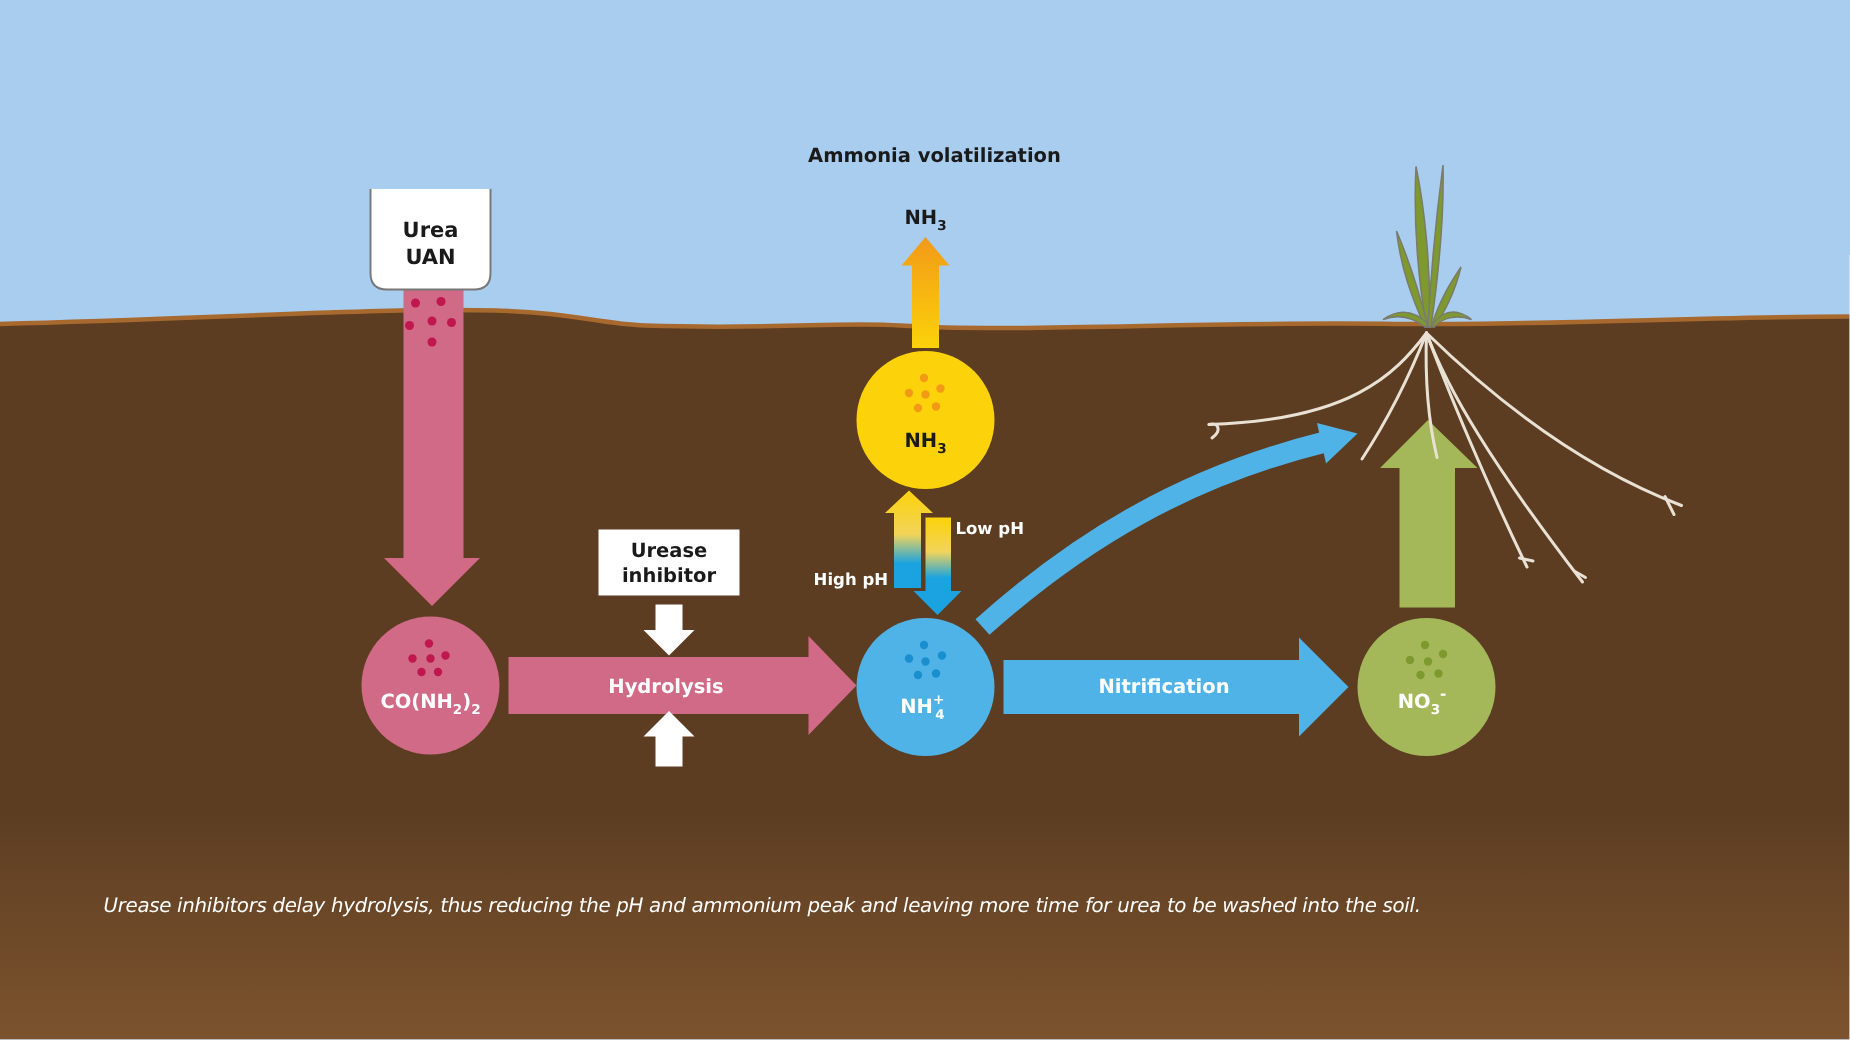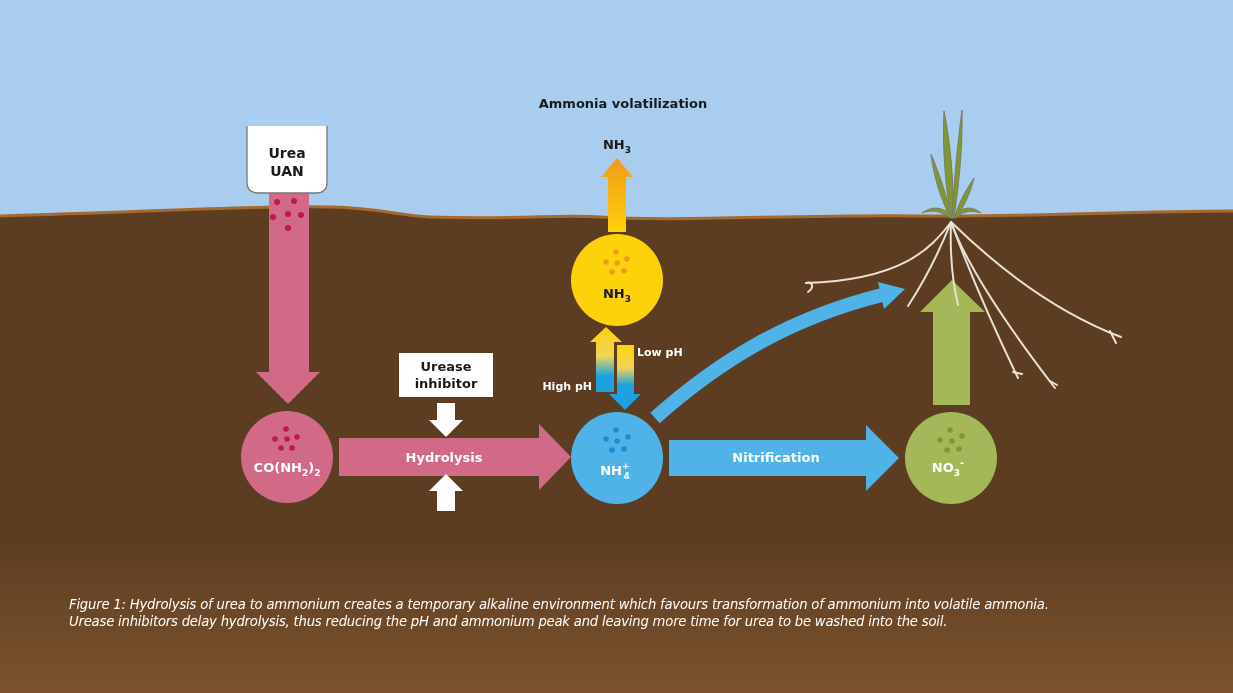--- a/index.html
+++ b/index.html
@@ -164,16 +164,15 @@
     <path d="M951 218 C946 190 942 150 944 111 C950 140 954 180 953 218 Z"></path>
     <path d="M952 218 C954 180 958 140 962 110 C963 150 958 190 954 218 Z"></path>
     <path d="M950 218 C942 200 934 180 931 154 C940 175 947 198 952 218 Z"></path>
     <path d="M954 218 C960 200 966 190 974 178 C970 195 962 210 956 218 Z"></path>
     <path d="M950 218 C940 210 930 210 922 213 C932 206 942 206 952 216 Z"></path>
     <path d="M955 216 C963 206 972 206 981 213 C972 210 962 211 956 218 Z"></path>
   </g>
 </svg>
 
 <div class="caption">
-  <div>Figure 1: Hydrolysis of urea to ammonium creates a temporary alkaline environment which favours transformation of ammonium into volatile ammonia.</div>
   <div>Urease inhibitors delay hydrolysis, thus reducing the pH and ammonium peak and leaving more time for urea to be washed into the soil.</div>
 </div>
 </div>
 
 </body></html>

